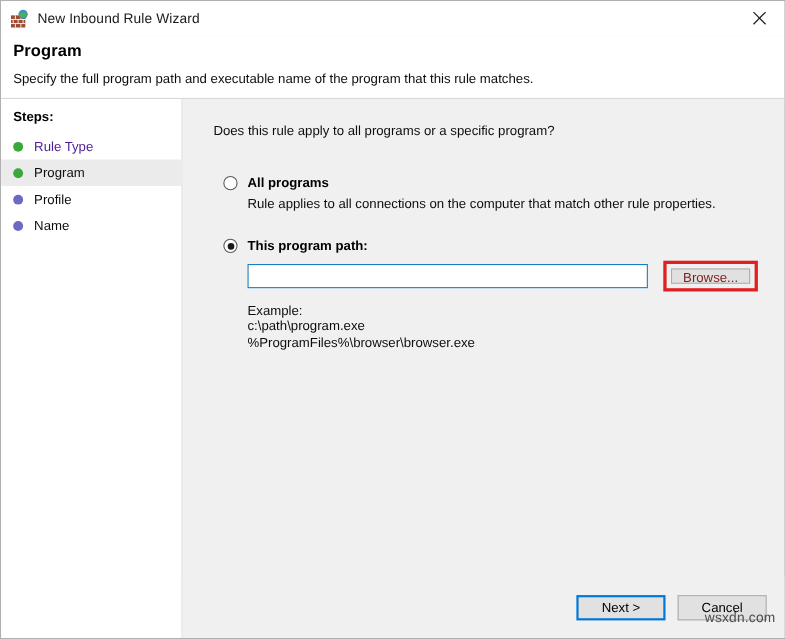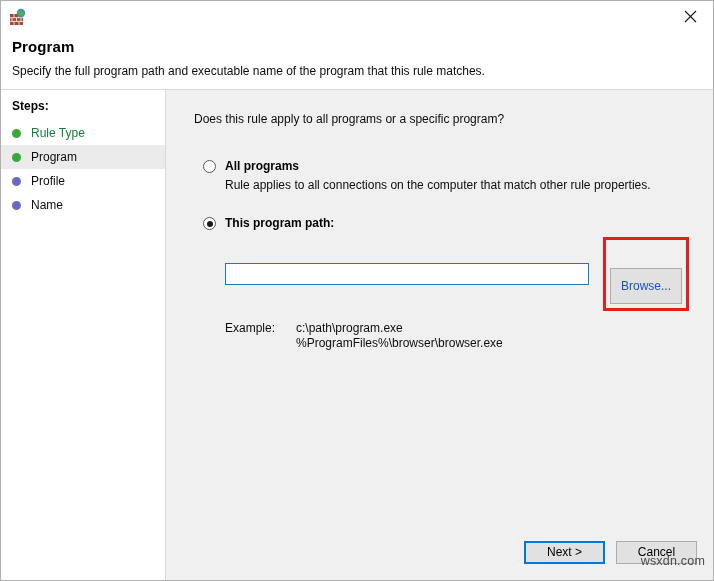--- a/index.html
+++ b/index.html
@@ -121,21 +121,21 @@
     height: 9px;
     border-radius: 50%;
     margin-right: 10px;
     flex: none;
   }
   .step-label {
     font-size: 12px;
     color: #0d0d0d;
   }
   .step-label.link {
-    color: #15803d;
+    color: #4c1d95;
   }
 
   
   .main {
     flex: 1;
     background: #f0f0f0;
     position: relative;
     padding: 22px 0 0 28px;
     box-sizing: border-box;
   }
@@ -209,36 +209,36 @@
   }
   .browse-wrap {
     position: relative;
     margin-left: 14px;
     padding: 4px;
     border: 3px solid #e02020;
     box-sizing: border-box;
   }
   .browse-btn {
     width: 72px;
-    height: 36px;
+    height: 14px;
     background: #e1e1e1;
     border: 1px solid #adadad;
     font-family: "Liberation Sans", sans-serif;
     font-size: 12px;
-    color: #1d4ed8;
+    color: #7f1d1d;
     cursor: default;
     padding: 0;
     display: block;
-    margin-top: 24px;
   }
 
   
   .example {
     display: flex;
     margin: 10px 0 0 22px;
+    flex-direction: column;
   }
   .example-label {
     font-size: 12px;
     color: #0d0d0d;
     width: 71px;
     flex: none;
   }
   .example-lines {
     font-size: 12px;
     color: #0d0d0d;
@@ -299,20 +299,21 @@
           <line x1="3" y1="9.7" x2="3" y2="13.4"></line>
           <line x1="7.5" y1="9.7" x2="7.5" y2="13.4"></line>
           <line x1="12" y1="9.7" x2="12" y2="13.4"></line>
           <line x1="5" y1="13.4" x2="5" y2="17"></line>
           <line x1="10" y1="13.4" x2="10" y2="17"></line>
         </g>
         <circle cx="12" cy="5" r="4.2" fill="#3c8ed0"></circle>
         <path d="M8.3 4.2 Q11 2.4 13.6 3.4 Q15.6 4.4 15.4 6.6 Q13 8.6 10.2 7.6 Q8.3 6.6 8.3 4.2 Z" fill="#4caf50"></path>
       </svg>
     </div>
+    <span class="title-text">New Inbound Rule Wizard</span>
     <div class="close-btn">
       <svg width="13" height="13" viewBox="0 0 13 13">
         <line x1="1" y1="1" x2="12" y2="12" stroke="#1a1a1a" stroke-width="1.1"></line>
         <line x1="12" y1="1" x2="1" y2="12" stroke="#1a1a1a" stroke-width="1.1"></line>
       </svg>
     </div>
   </div>
 
   <div class="header">
     <div class="header-title">Program</div>

